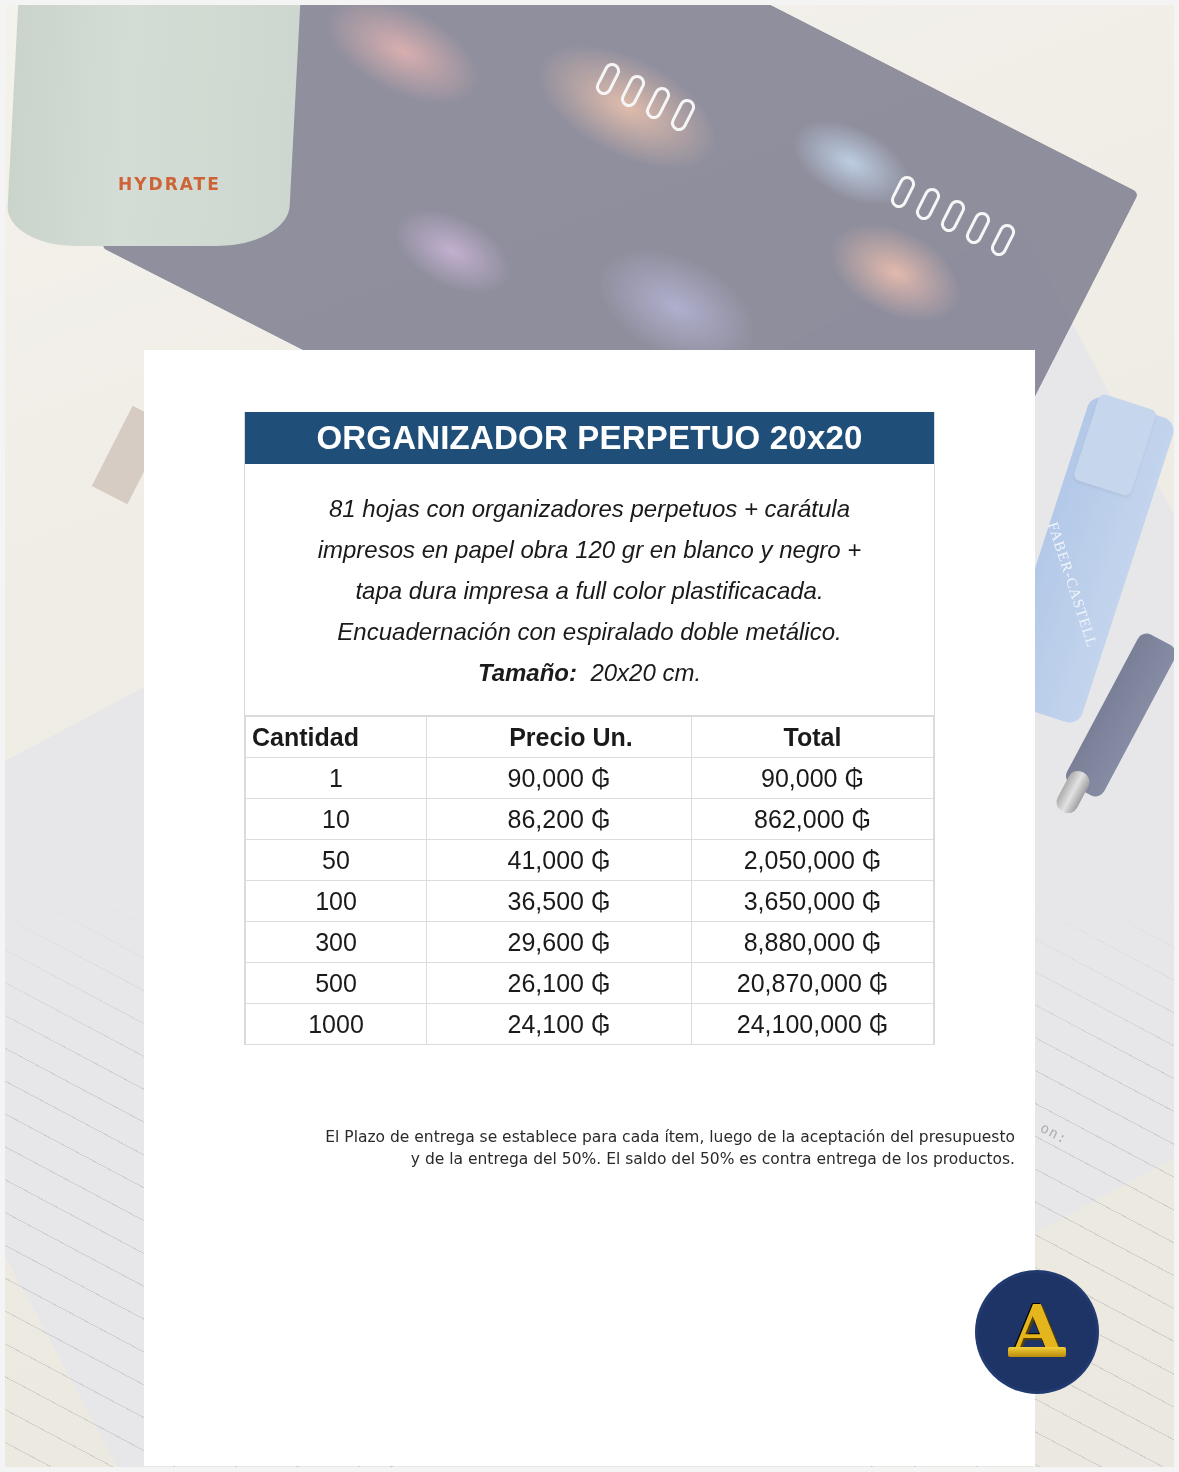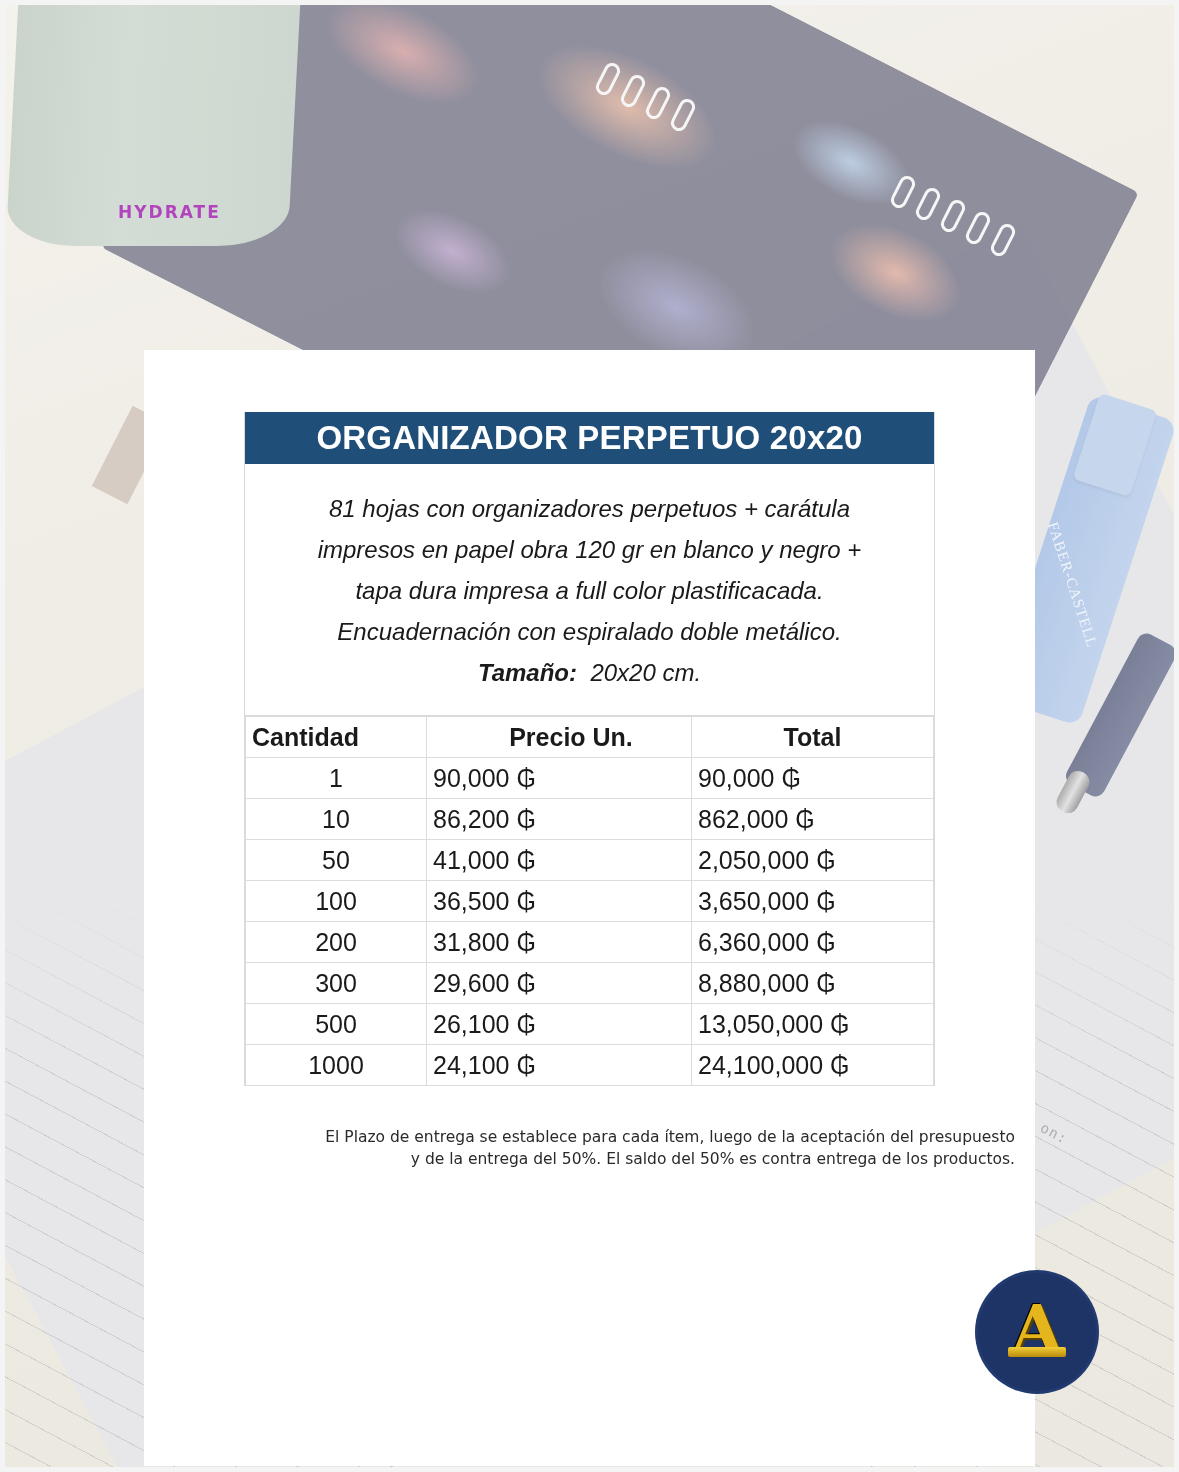--- a/index.html
+++ b/index.html
@@ -17,23 +17,22 @@
       background: linear-gradient(160deg, #f1efe8 0%, #ebe8de 45%, #e6e3d9 100%);
     }
     .bottle {
       position: absolute; left: 12px; top: 0; width: 282px; height: 246px;
       background: linear-gradient(90deg, #bfcbc1 0%, #cbd6cc 40%, #c3cfc5 100%);
       border-radius: 0 0 70px 70px / 0 0 40px 40px;
       transform: skewX(-3deg);
     }
     .bottle-label {
       position: absolute; left: 118px; top: 174px;
-      color: #a21caf; font-size: 17px; letter-spacing: 2px; font-weight: bold;
+      color: #c2410c; font-size: 17px; letter-spacing: 2px; font-weight: bold;
       font-family: "DejaVu Sans", sans-serif;
-      margin-top: 28px;
     }
     .notebook {
       position: absolute; left: 170px; top: -40px; width: 900px; height: 520px;
       transform: rotate(27deg); transform-origin: 50% 50%;
       border-radius: 6px; overflow: hidden;
       background:
         radial-gradient(ellipse 120px 60px at 20% 40%, #c98a8e 0%, transparent 70%),
         radial-gradient(ellipse 140px 70px at 45% 30%, #d59e88 0%, transparent 70%),
         radial-gradient(ellipse 120px 70px at 60% 60%, #8c8bbd 0%, transparent 70%),
         radial-gradient(ellipse 100px 60px at 80% 35%, #d89a8a 0%, transparent 70%),
@@ -136,21 +135,21 @@
     table.prices th, table.prices td {
       border: 1px solid #dcdcdc; height: 41px; font-size: 25px; color: #1a1a1a;
       padding: 0 6px;
       margin-left: 30px;
     }
     table.prices th { font-weight: bold; }
     table.prices th.c-qty { text-align: left; width: 181px; }
     table.prices th.c-unit { text-align: center; width: 265px; padding-left: 30px; }
     table.prices th.c-total { text-align: center; }
     table.prices td.c-qty { text-align: center; }
-    table.prices td.c-unit, table.prices td.c-total { text-align: left; }
+    table.prices td.c-unit, table.prices td.c-total { text-align: center; }
 
     .note {
       position: absolute; left: 20px; right: 20px; top: 776px;
       text-align: right; font-family: "DejaVu Sans", sans-serif;
       font-size: 15.5px; line-height: 22px; color: #2a2a2a;
     }
 
     
     .logo {
       position: absolute; left: 978px; top: 1273px; width: 118px; height: 118px;
@@ -244,33 +243,28 @@
           <td class="c-qty">50</td>
           <td class="c-unit">41,000 ₲</td>
           <td class="c-total">2,050,000 ₲</td>
         </tr>
         <tr>
           <td class="c-qty">100</td>
           <td class="c-unit">36,500 ₲</td>
           <td class="c-total">3,650,000 ₲</td>
         </tr>
         <tr>
-          <td class="c-qty">200</td>
-          <td class="c-unit">31,800 ₲</td>
-          <td class="c-total">6,360,000 ₲</td>
-        </tr>
-        <tr>
           <td class="c-qty">300</td>
           <td class="c-unit">29,600 ₲</td>
           <td class="c-total">8,880,000 ₲</td>
         </tr>
         <tr>
           <td class="c-qty">500</td>
           <td class="c-unit">26,100 ₲</td>
-          <td class="c-total">13,050,000 ₲</td>
+          <td class="c-total">20,870,000 ₲</td>
         </tr>
         <tr>
           <td class="c-qty">1000</td>
           <td class="c-unit">24,100 ₲</td>
           <td class="c-total">24,100,000 ₲</td>
         </tr>
       </tbody>
     </table>
   </div>
 

